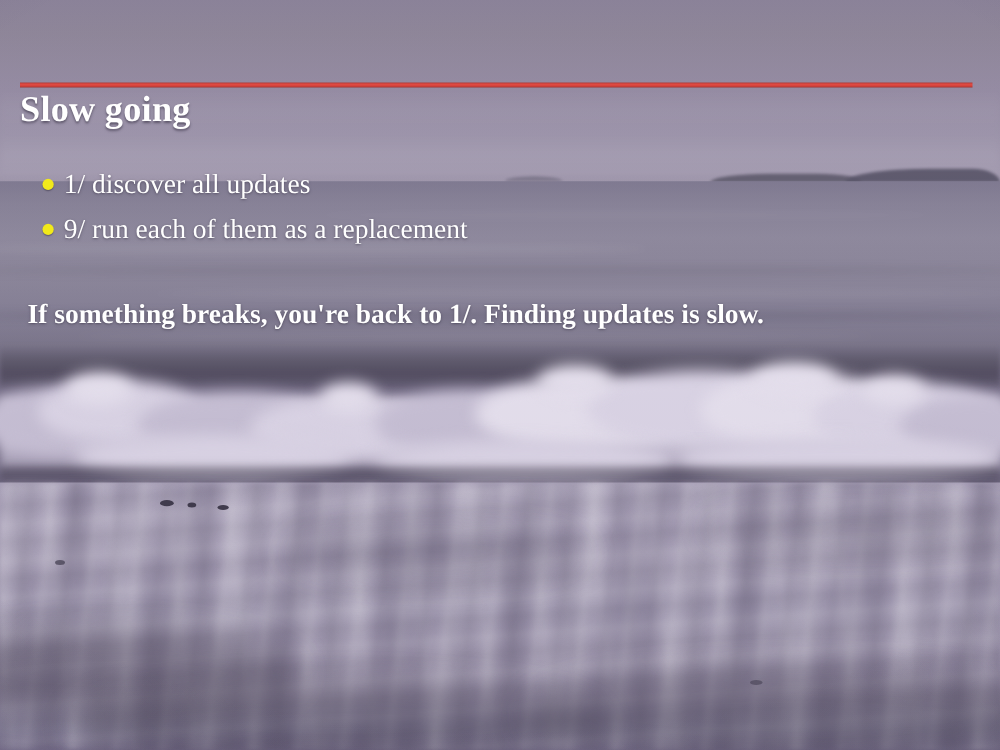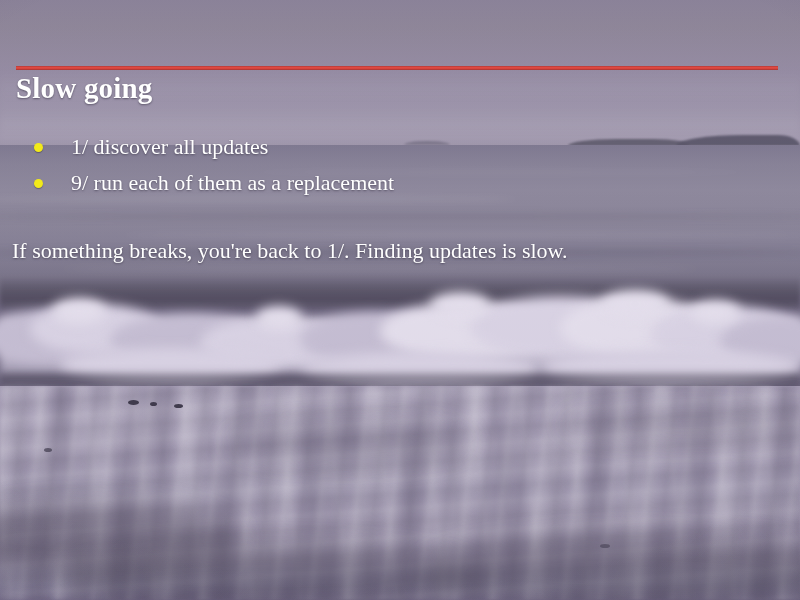--- a/index.html
+++ b/index.html
@@ -299,31 +299,31 @@
     background: #f2ea1a;
     flex: 0 0 auto;
     margin-right: 8px;
     box-shadow: 0 1px 1px rgba(40,34,52,0.4);
   }
   .bullet-text {
     font-size: 22px;
     color: #ffffff;
     text-shadow: 0 1px 2px rgba(40,34,52,0.5);
     white-space: nowrap;
-    margin-left: 20px;
   }
 
   .body-line {
     position: absolute;
-    left: 12px;
+    left: 22px;
     top: 238px;
     font-size: 22px;
     color: #ffffff;
     text-shadow: 0 1px 2px rgba(40,34,52,0.5);
     white-space: nowrap;
+    font-weight: bold;
   }
 </style>
 </head>
 <body>
 
 <div id="slide">
 
   <div class="photo">
 
     <div class="sky"></div>

